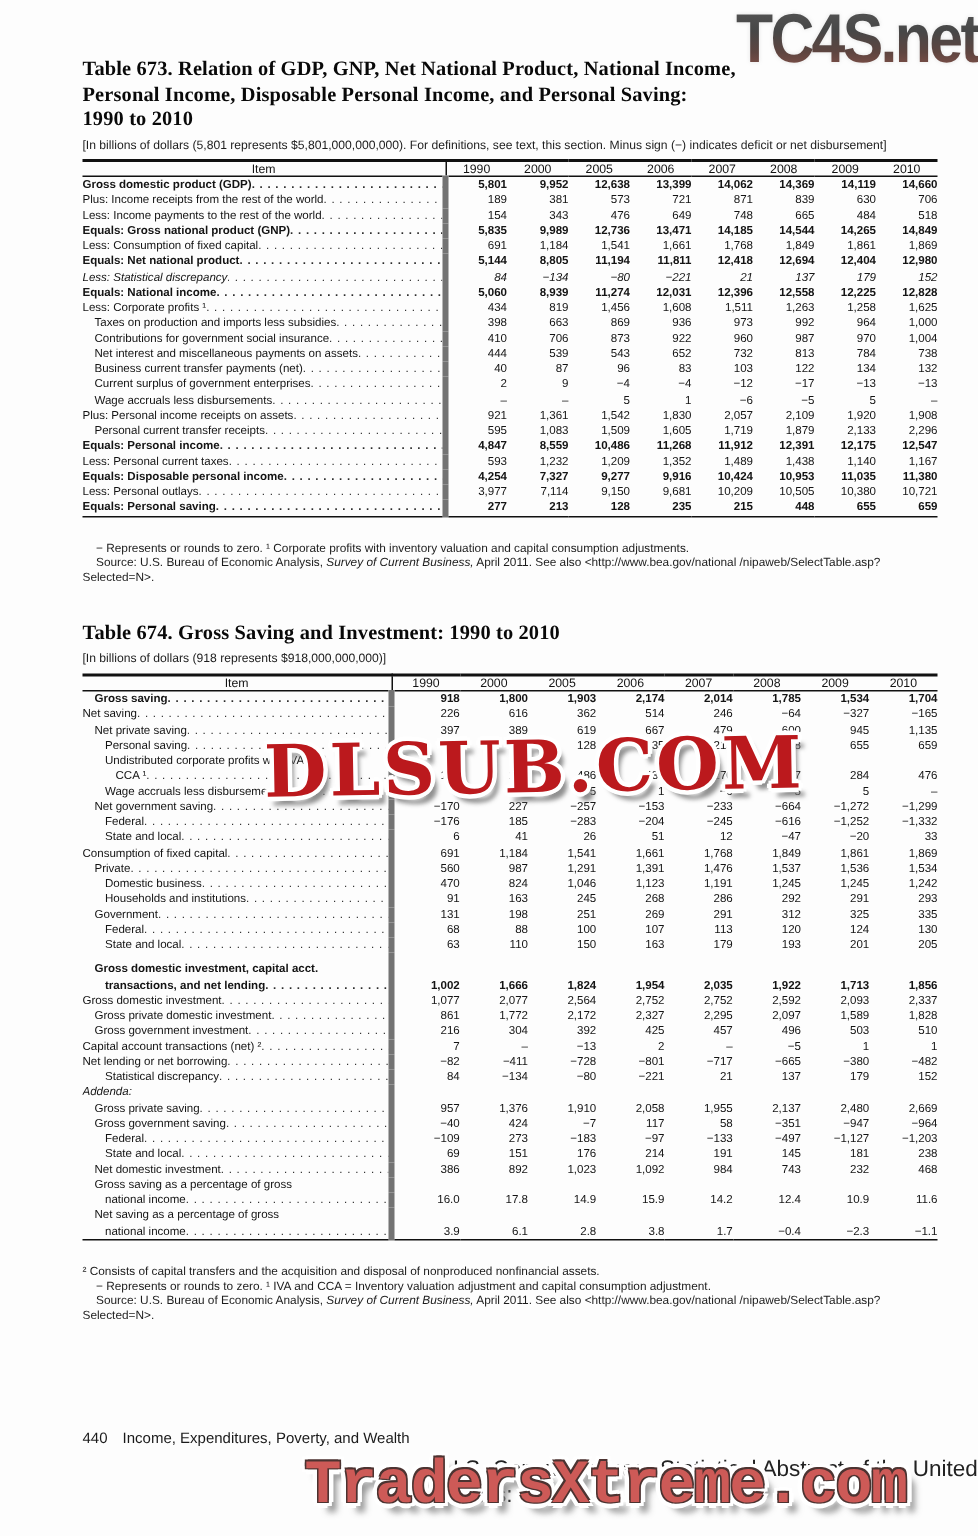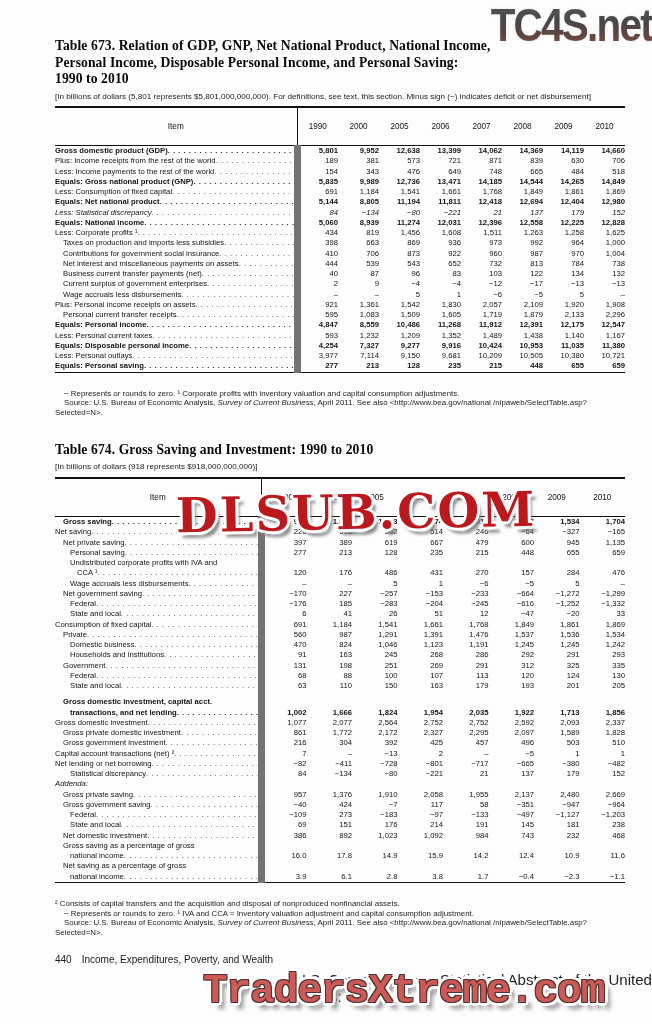--- a/index.html
+++ b/index.html
@@ -10,25 +10,25 @@
   .tbl-title{margin:0 27px 0 55px;font-family:"Liberation Serif",serif;font-weight:bold;
              font-size:13.6px;line-height:16.5px;color:#090909;letter-spacing:.1px;}
   #t673-title{padding-top:38px;}
   #t674-title{padding-top:0;margin-top:24px;}
   .bracket-note{margin:4px 27px 0 55px;font-size:8.1px;line-height:9.6px;color:#1c1c1c;}
 
   
   table.stat{border-collapse:collapse;table-layout:fixed;width:570px;margin:5px 0 0 55px;
              border-top:2px solid #111;border-bottom:1.4px solid #111;}
   table.stat th{font-weight:normal;font-size:8.2px;border-bottom:1px solid #111;
-                padding:14px 0;vertical-align:middle;}
+                padding:0 0;vertical-align:middle;}
   table.stat th.item-h{text-align:center;}
   table.stat th.yr{text-align:center;}
   table.stat td{font-size:7.7px;line-height:10.25px;padding:0;vertical-align:bottom;}
-  td.lbl{border-right:7px solid #737373;}
+  td.lbl{border-right:4px solid #737373;}
   td.lbl .cellflex{display:flex;align-items:baseline;overflow:hidden;}
   .lab{white-space:nowrap;}
   .dots{flex:1;overflow:hidden;white-space:nowrap;color:#2a2a2a;}
   .dots::after{content:". . . . . . . . . . . . . . . . . . . . . . . . . . . . . . . . . . . . . . . . . . . . . . . . . . . . . . . . . . . . . . . .";letter-spacing:.5px;}
   td.num{text-align:right;padding-right:4px;}
   tr.b{font-weight:bold;}
   tr.i{font-style:italic;}
   tr.ind1 .lab{padding-left:8px;}
   tr.ind2 .lab{padding-left:15px;text-align:right;}
   tr.ind3 .lab{padding-left:22px;}

